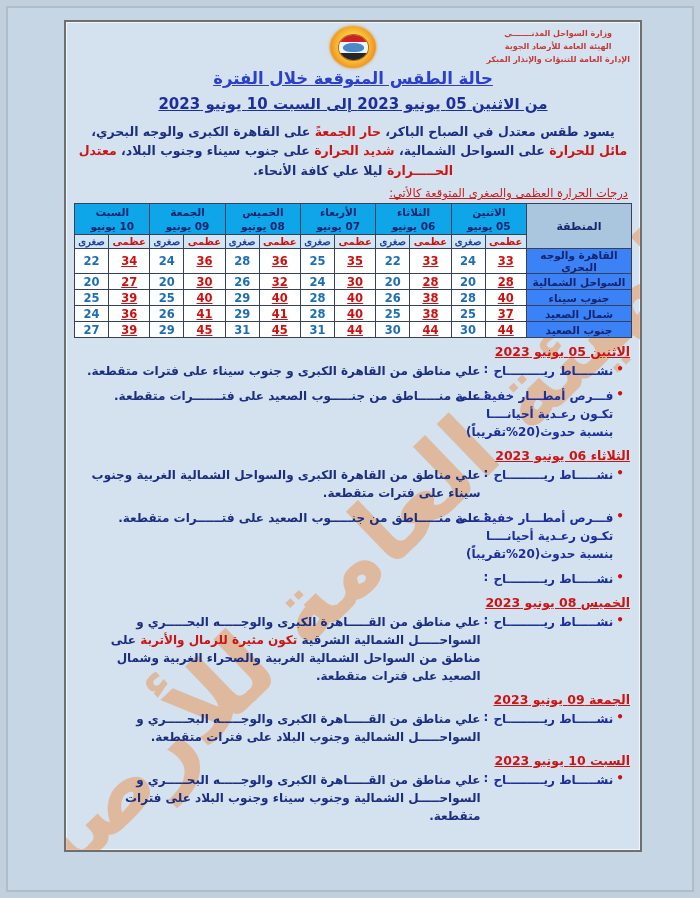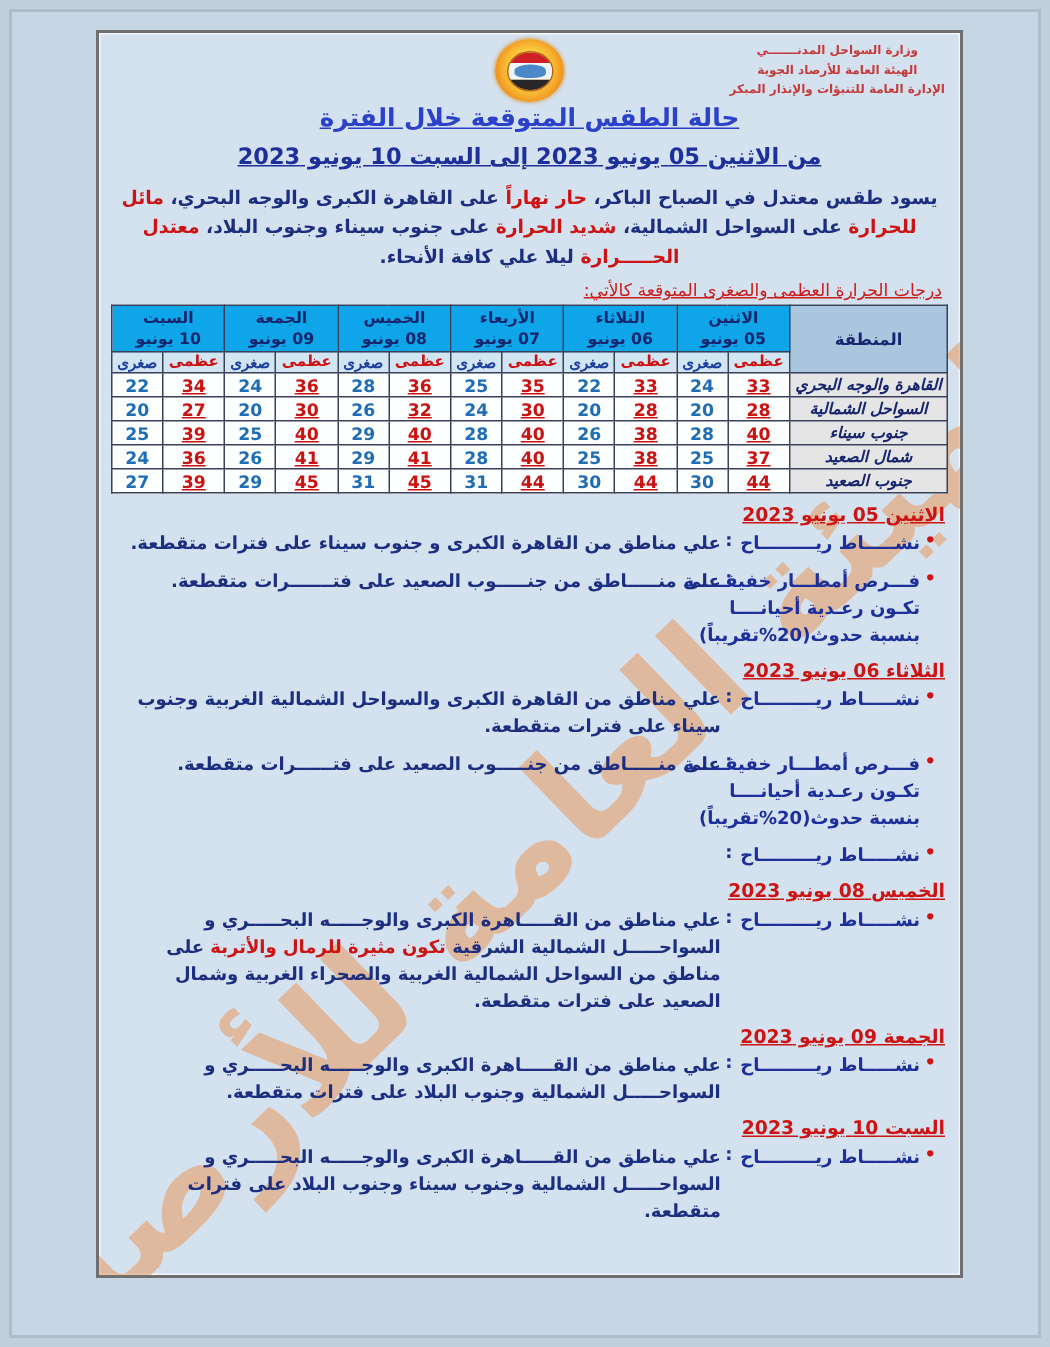--- a/index.html
+++ b/index.html
@@ -61,21 +61,21 @@
   table.temps{width:100%;border-collapse:collapse;direction:rtl;font-weight:bold;background:#fff;}
   table.temps th, table.temps td{border:1px solid #39405a;text-align:center;padding:0 1px;}
   .day-h{background:#0ea5e9;color:#16256e;font-size:10.5px;line-height:1.35;height:30px;}
   .region-h{background:#a9c6de;color:#16256e;font-size:11px;width:102px;}
   .sub{font-size:10px;height:13px;background:#d2e5f3;}
   .sub.max{color:#cc1111;}
   .sub.min{color:#1b3f9e;font-family:Liberation Serif, serif;}
   td.val{font-size:11.5px;height:15px;background:#fdfefe;}
   td.val.max{color:#cc1111;text-decoration:underline;}
   td.val.min{color:#1f6db4;}
-  td.region{background:#e5e5e5;color:#16256e;font-size:10.5px;font-style:italic;}
+  td.region{background:#3b82f6;color:#16256e;font-size:10.5px;}
   
   .sec{direction:rtl;margin-top:2px;}
   .sec-h{
     color:#cc1414;font-size:12.5px;font-weight:bold;text-decoration:underline;
     text-align:right;margin:6px 2px 3px;
   }
   .bullet{display:flex;direction:rtl;align-items:flex-start;margin:2px 8px 7px 0;font-weight:bold;font-size:12px;}
   .bullet .dot{color:#cc1414;margin-left:3px;}
   .bullet .lbl{color:#1d2f9a;width:122px;flex:0 0 auto;line-height:1.5;text-align:right;}
   .bullet .lbl div{white-space:nowrap;}
@@ -100,21 +100,21 @@
         <div class="emblem">
           <div class="band-red"></div>
             <div class="band-mid"></div>
             <div class="band-dark"></div>
         </div>
       </div>
       <div class="title">حالة الطقس المتوقعة خلال الفترة</div>
       <div class="dateline">من الاثنين 05 يونيو 2023  إلى السبت 10 يونيو 2023</div>
     </div>
 
-    <div class="intro"><span>يسود طقس معتدل في الصباح الباكر، </span><span class="red">حار نهاراً </span><span>على القاهرة الكبرى والوجه البحري، </span><span class="red">مائل للحرارة </span><span>على السواحل الشمالية، </span><span class="red">شديد الحرارة </span><span>على جنوب سيناء وجنوب البلاد، </span><span class="red">معتدل الحـــــرارة </span><span>ليلا علي كافة الأنحاء.</span></div>
+    <div class="intro"><span>يسود طقس معتدل في الصباح الباكر، </span><span class="red">حار الجمعةً </span><span>على القاهرة الكبرى والوجه البحري، </span><span class="red">مائل للحرارة </span><span>على السواحل الشمالية، </span><span class="red">شديد الحرارة </span><span>على جنوب سيناء وجنوب البلاد، </span><span class="red">معتدل الحـــــرارة </span><span>ليلا علي كافة الأنحاء.</span></div>
 
     <div class="t-title">درجات الحرارة العظمى والصغرى المتوقعة كالأتي:</div>
 
     <table class="temps">
         <thead>
           <tr>
             <th class="region-h" rowspan="2">المنطقة</th>
             <th class="day-h" colspan="2">
               <div>الاثنين</div>
               <div>05 يونيو</div>

